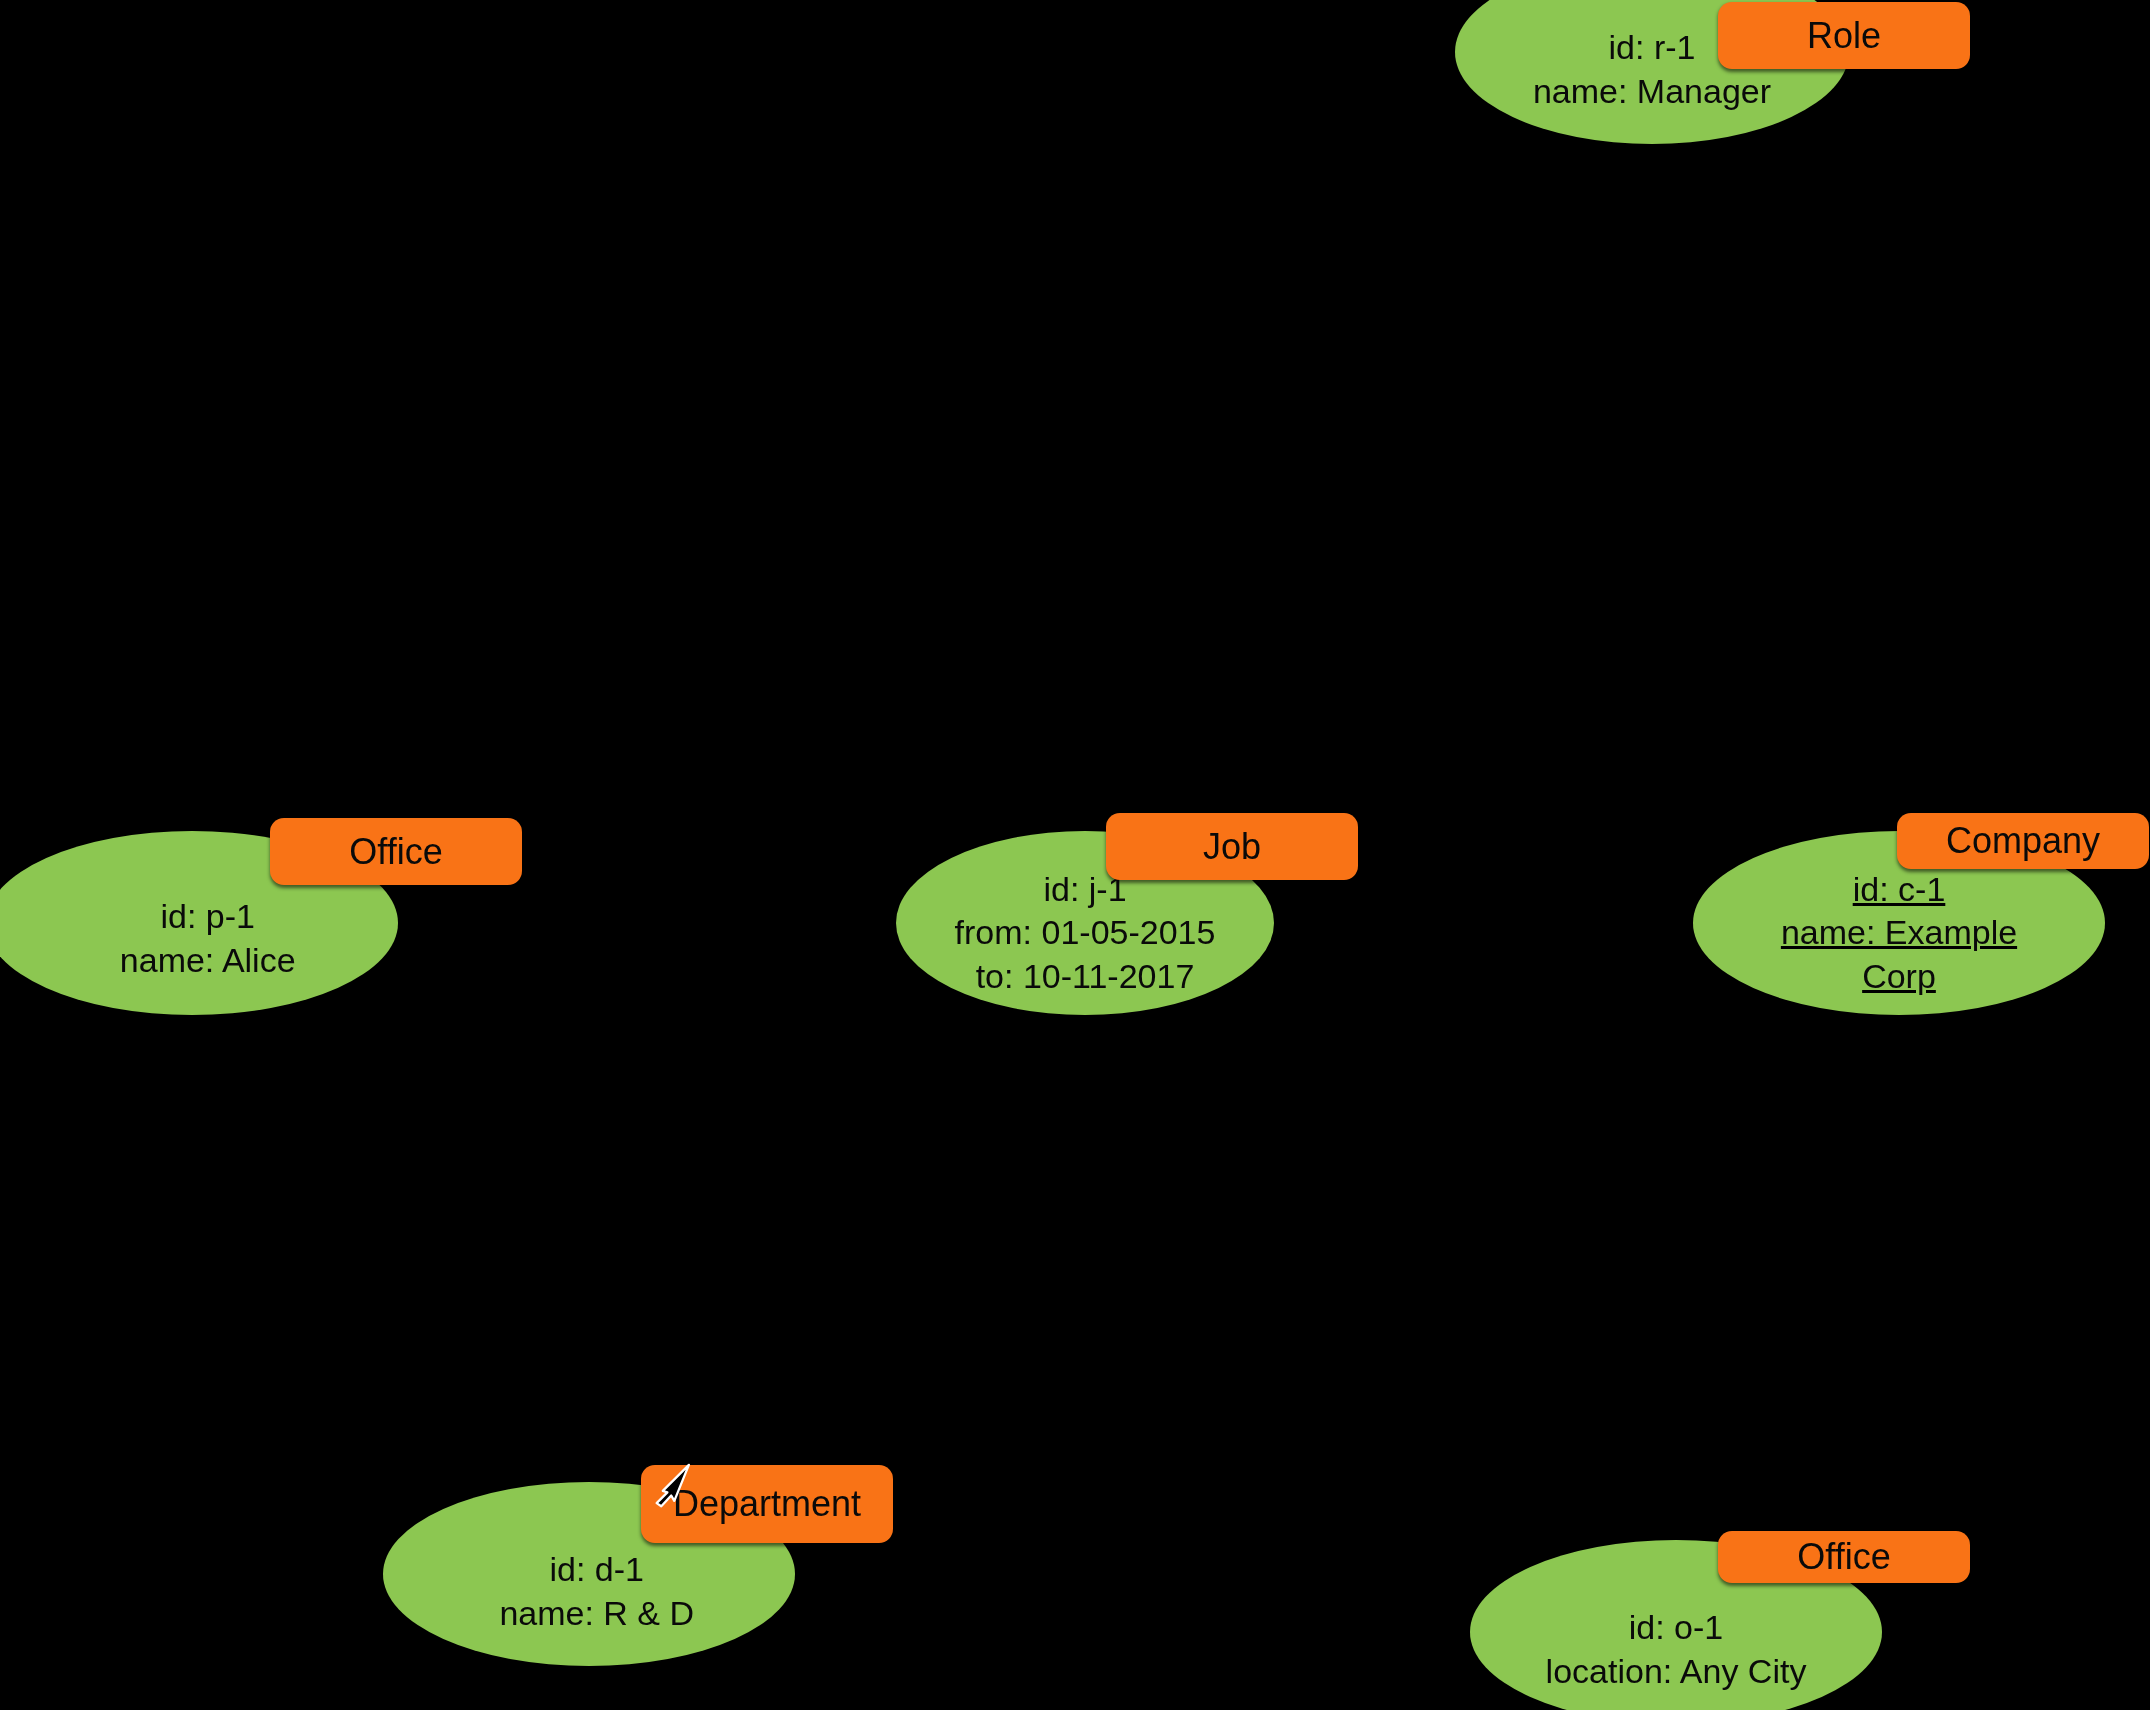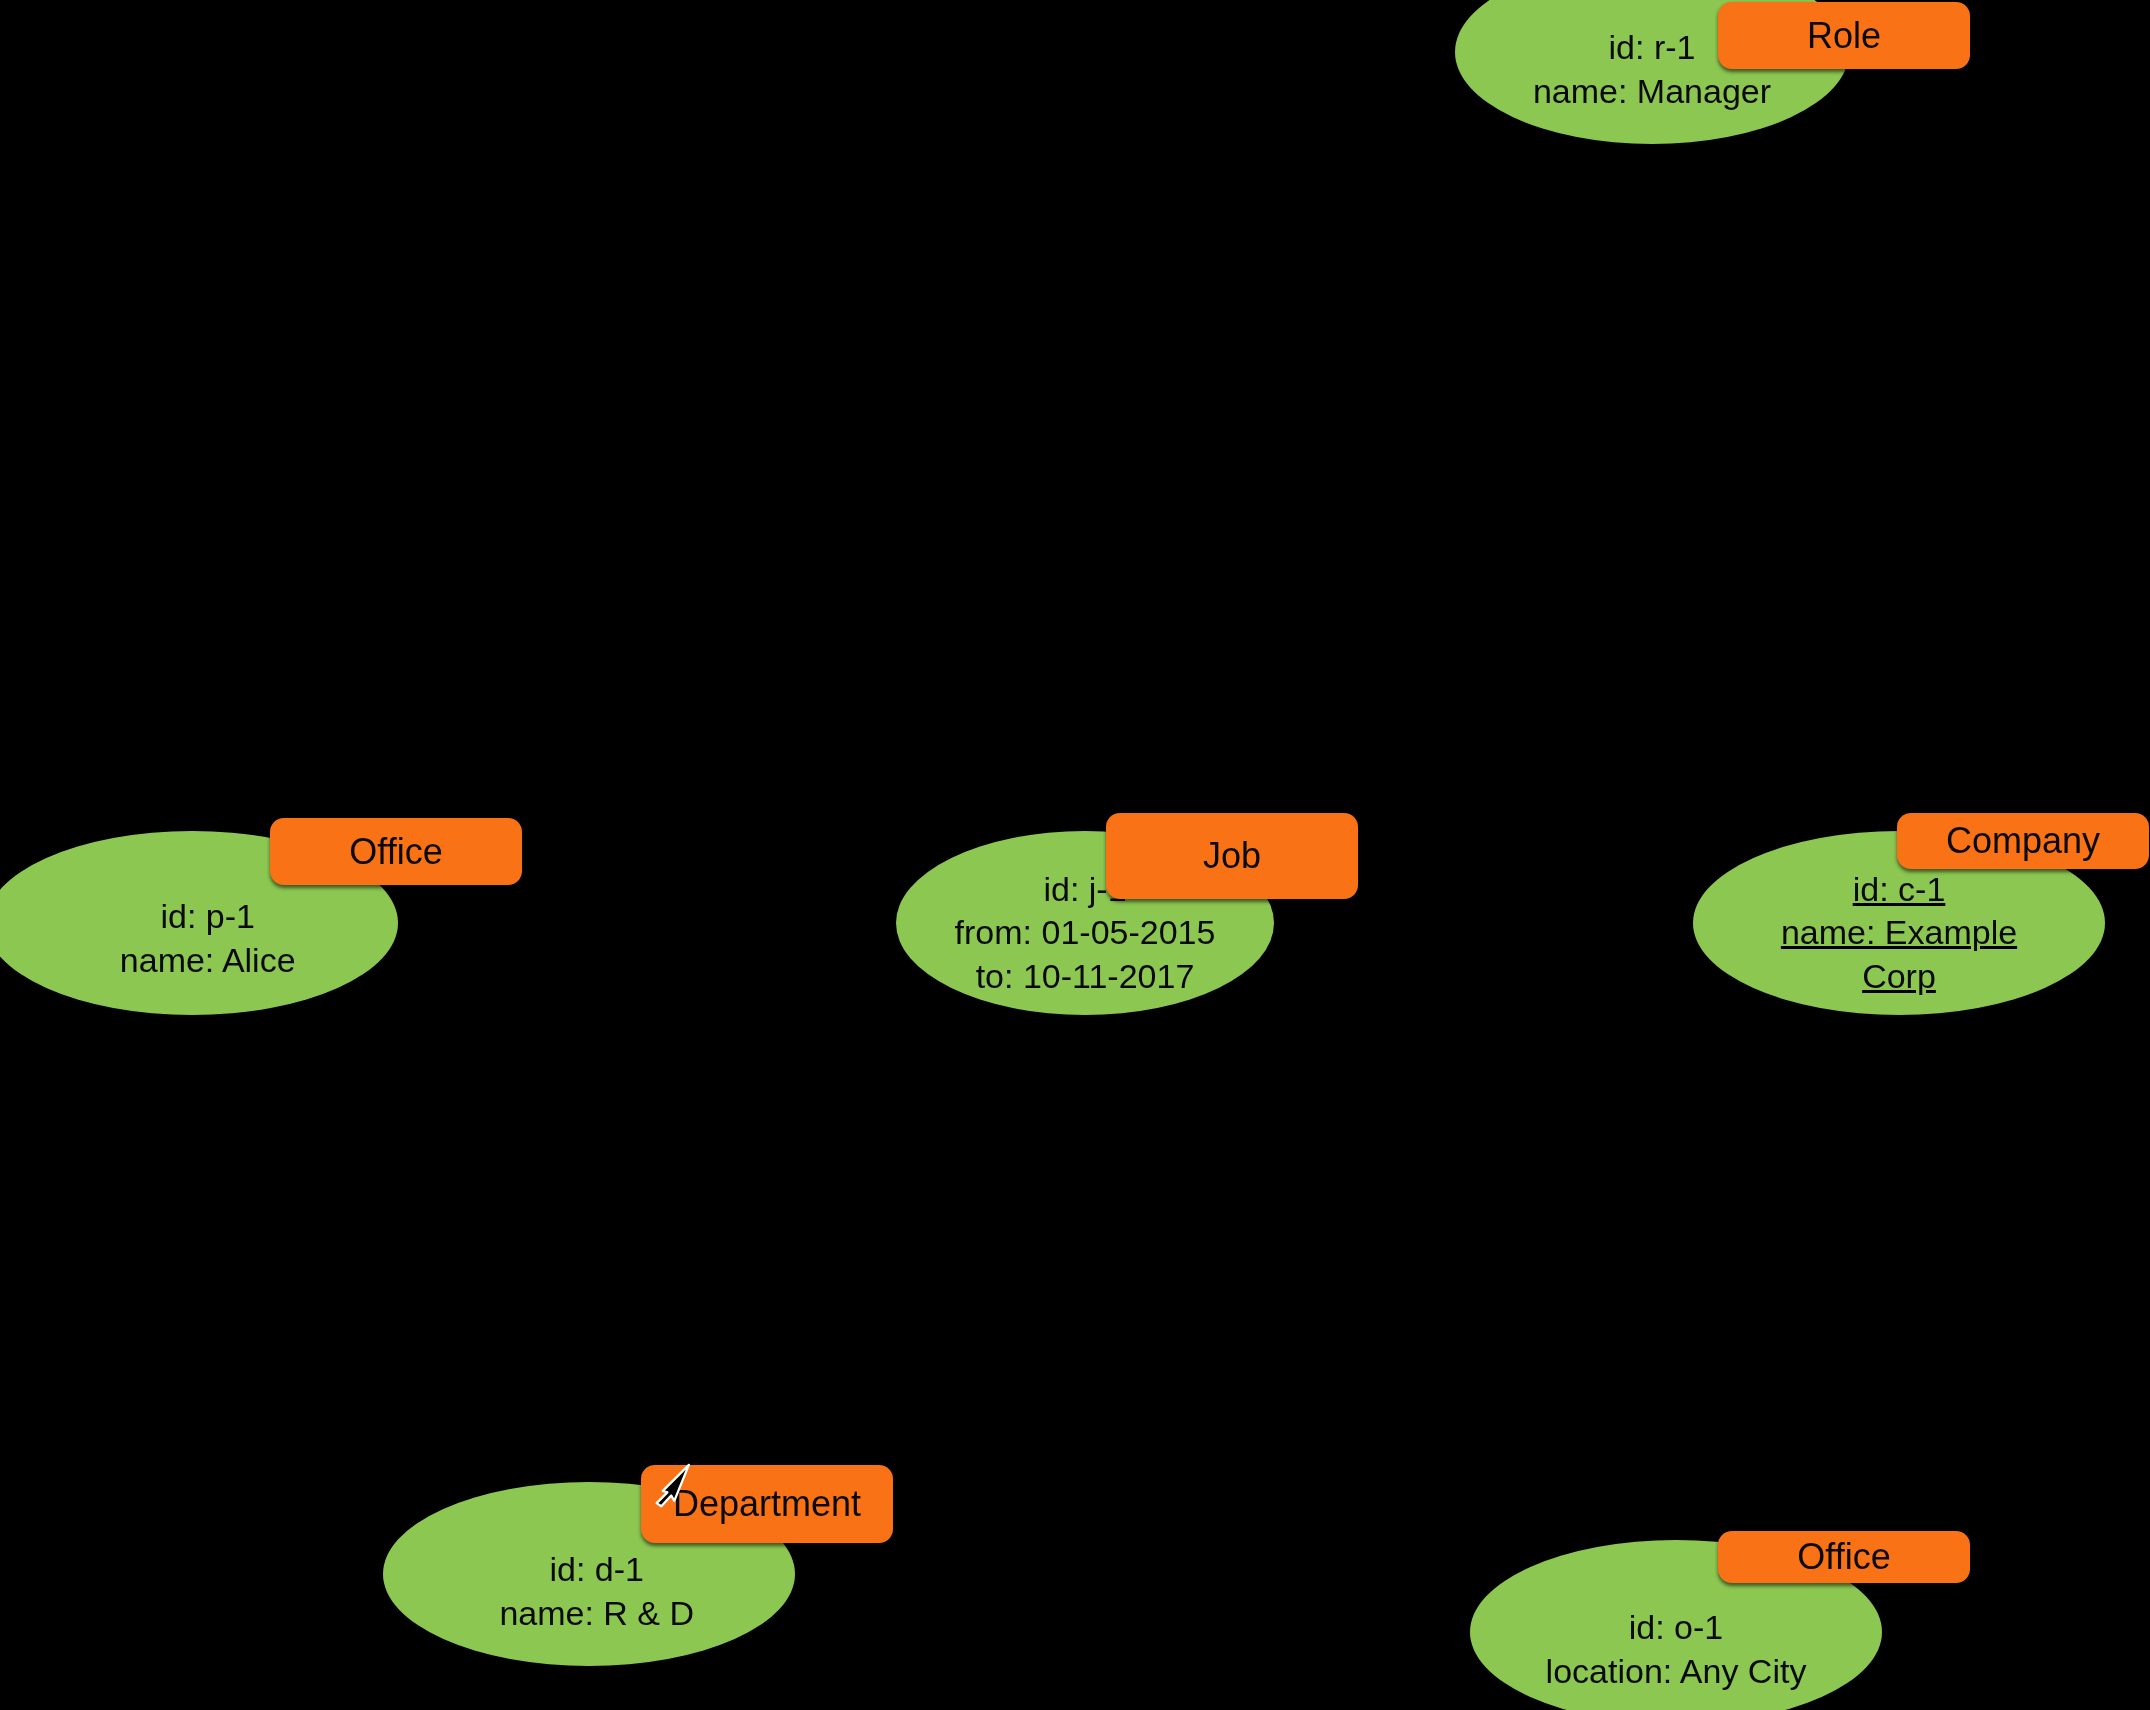--- a/index.html
+++ b/index.html
@@ -78,21 +78,21 @@
     </div>
     <div class="node-label" style="left:270px; top:818px; width:252px; height:67px;">Office</div>
   </div>
 
   <div class="node">
     <div class="node-ellipse" style="left:896px; top:831px; width:378px; height:184px;">
       <div class="node-props" style="padding-top:20px;">id: j-1
 from: 01-05-2015
 to: 10-11-2017</div>
     </div>
-    <div class="node-label" style="left:1106px; top:813px; width:252px; height:86px;">Job</div>
+    <div class="node-label" style="left:1106px; top:813px; width:252px; height:67px;">Job</div>
   </div>
 
   <div class="node">
     <div class="node-ellipse" style="left:1693px; top:831px; width:412px; height:184px;text-decoration:underline;">
       <div class="node-props" style="padding-top:20px; max-width:310px;">id: c-1
 name: Example Corp</div>
     </div>
     <div class="node-label" style="left:1897px; top:813px; width:252px; height:56px;">Company</div>
   </div>
 

